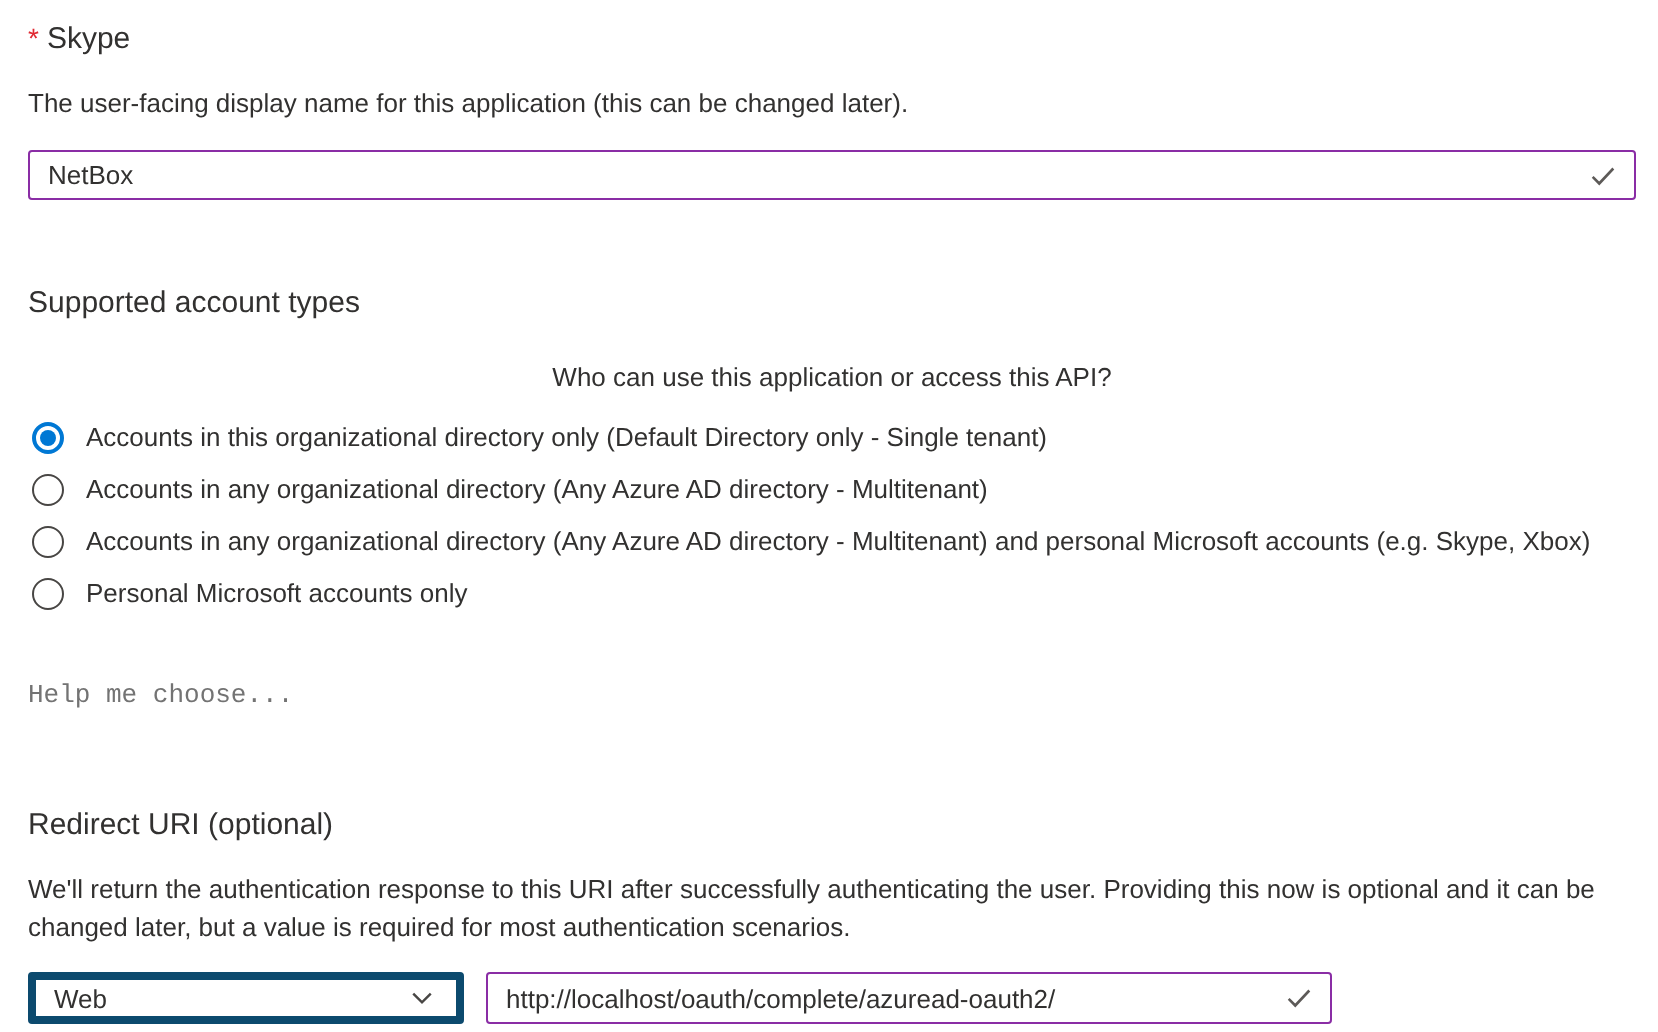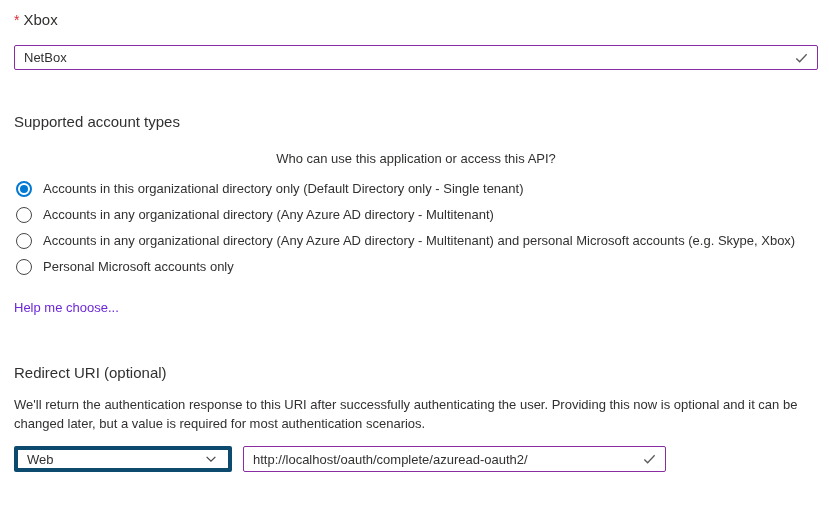--- a/index.html
+++ b/index.html
@@ -93,26 +93,27 @@
     border-radius: 50%;
     background: #0078d4;
   }
   .radio-label {
     font-size: 13px;
     line-height: 18px;
     color: #323130;
   }
   .help-link {
     display: inline-block;
-    margin-top: 19px;
+    margin-top: 29px;
     font-size: 13px;
     line-height: 18px;
-    color: #6d28d9;
+    color: #737373;
     text-decoration: none;
     cursor: pointer;
+    font-family: Liberation Mono, monospace;
   }
   
   .redirect-title { margin-top: 45px; }
   .redirect-desc {
     margin-top: 12px;
     font-size: 13px;
     line-height: 19px;
     max-width: 804px;
   }
   .uri-row {
@@ -152,22 +153,23 @@
     flex: 0 0 auto;
   }
   .uri-field-wrap .text-field { height: 26px; }
 </style>
 </head>
 <body>
 
 <div class="page">
 
   
-  <div class="section-title"><span class="required-star">*</span><span>Xbox</span></div>
-
+  <div class="section-title"><span class="required-star">*</span><span>Skype</span></div>
+
+  <div class="desc" style="margin-top:13px;">The user-facing display name for this application (this can be changed later).</div>
 
   <div class="field-wrap">
     <input class="text-field" type="text" value="NetBox" style="">
     <svg class="check-icon" viewBox="0 0 16 16">
       <polyline points="2.5,8.5 6,12 13.5,4" fill="none" stroke="#5d5a58" stroke-width="1.4"></polyline>
     </svg>
   </div>
 
   
   <div class="section-title account-title">Supported account types</div>

